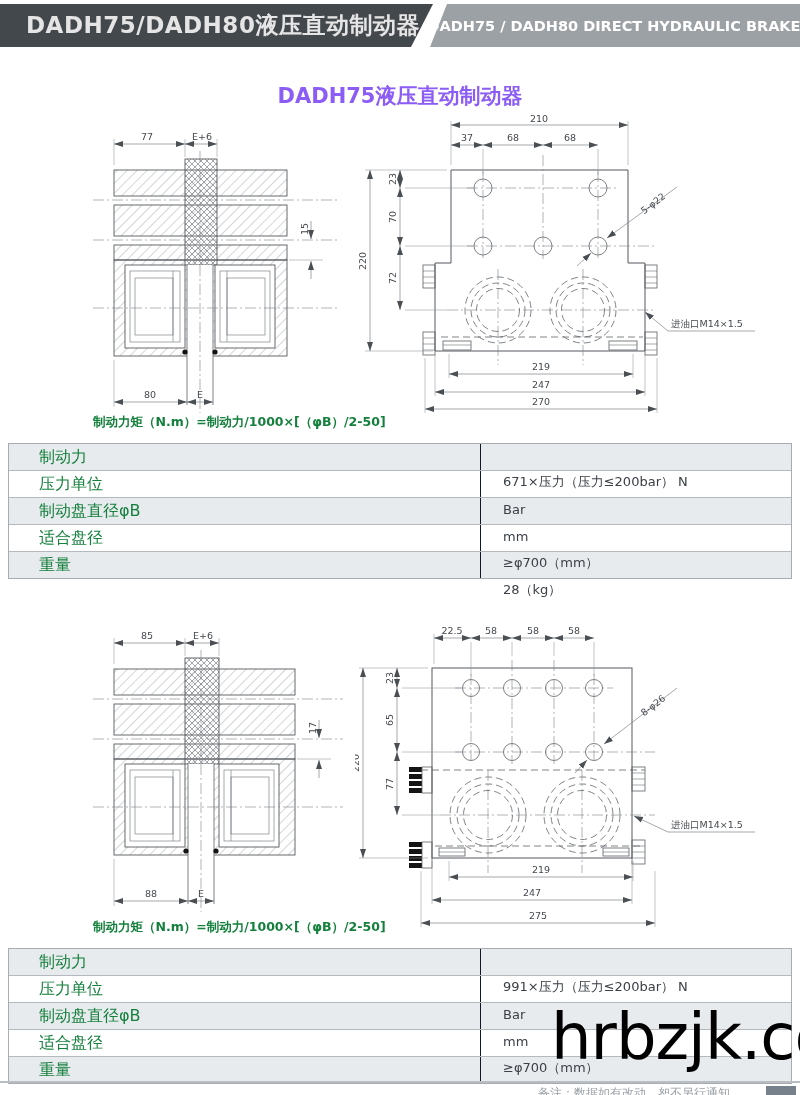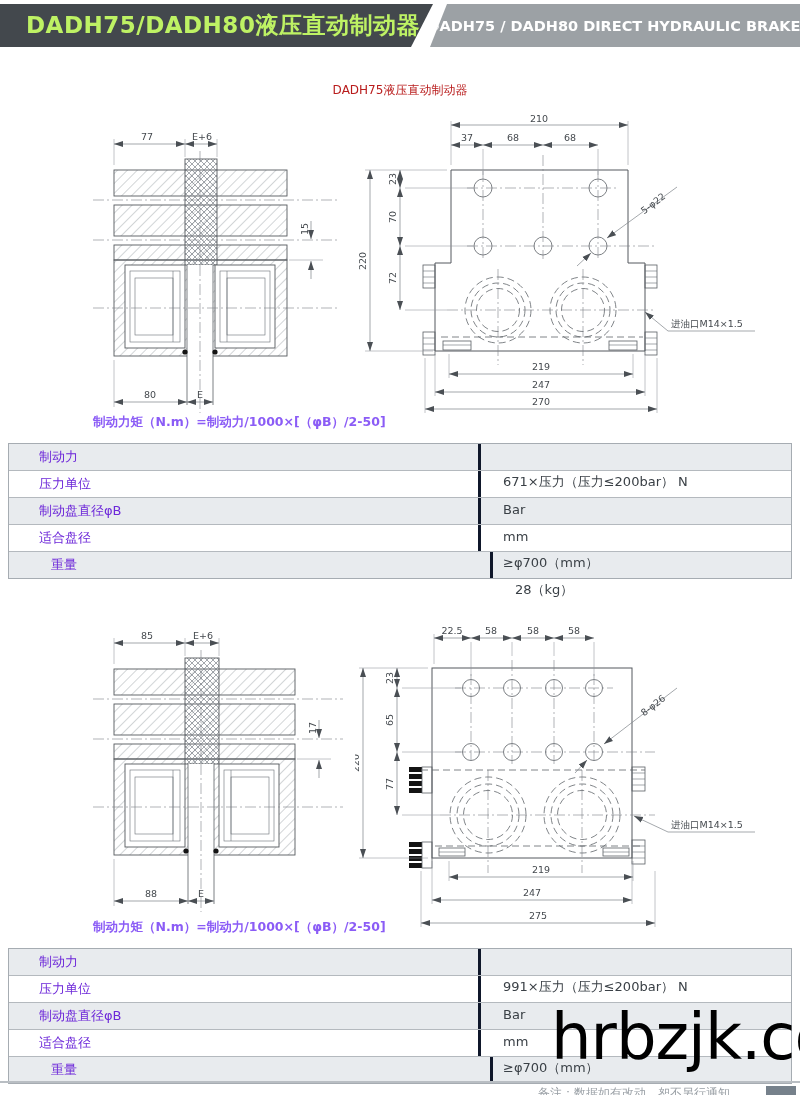--- a/index.html
+++ b/index.html
@@ -2,40 +2,40 @@
 <html><head>
 <meta charset="utf-8">
 <style>
   html,body{margin:0;padding:0;background:#fff;}
   .page{position:relative;width:800px;height:1095px;background:#ffffff;overflow:hidden;
         font-family:"DejaVu Sans","Liberation Sans",sans-serif;}
   
   .hdr-left{position:absolute;left:0;top:4px;width:436px;height:43px;background:#43484d;
     clip-path:polygon(0 0,433px 0,411px 43px,0 43px);
     display:flex;align-items:center;padding-left:26px;box-sizing:border-box;}
-  .hdr-left span{color:#bef264;font-size:23px;font-weight:700;letter-spacing:.5px;white-space:nowrap;}
+  .hdr-left span{color:#e5e5e5;font-size:23px;font-weight:700;letter-spacing:.5px;white-space:nowrap;}
   .hdr-right{position:absolute;left:428px;top:4px;width:372px;height:43px;background:#9ca1a5;
     clip-path:polygon(19px 0,372px 0,372px 43px,2px 43px);
     display:flex;align-items:center;justify-content:center;}
   .hdr-right span{color:#fff;font-size:14.5px;font-weight:600;white-space:nowrap;}
   
   .sub{position:absolute;left:0;top:59px;width:800px;text-align:center;font-size:17px;color:#1b1b1b;}
-  .sec-title{position:absolute;left:0;width:800px;text-align:center;font-size:12px;font-weight:400;color:#b91c1c;}
+  .sec-title{position:absolute;left:0;width:800px;text-align:center;font-size:21px;font-weight:700;color:#8b5cf6;}
   .t75{top:82px;} .t80{top:589px;}
-  .formula{position:absolute;left:93px;font-size:12.5px;font-weight:600;color:#8b5cf6;}
+  .formula{position:absolute;left:93px;font-size:12.5px;font-weight:600;color:#15803d;}
   .f1{top:414px;} .f2{top:919px;}
   
   .spec{position:absolute;left:8px;width:784px;border:1px solid #a6acb2;box-sizing:border-box;}
   .tb1{top:443px;} .tb2{top:948px;}
   .spec .r{display:flex;height:26px;border-bottom:1px solid #b4b9be;}
-  .spec .r:last-child{border-bottom:none;padding-left:12px;}
+  .spec .r:last-child{border-bottom:none;}
   .spec .r:nth-child(odd){background:#e8ebee;}
   .spec .r:nth-child(even){background:#ffffff;}
-  .spec .c1{width:472px;border-right:3px solid #0f172a;box-sizing:border-box;
-            display:flex;align-items:center;padding-left:30px;font-size:13px;color:#6d28d9;}
+  .spec .c1{width:472px;border-right:1px solid #0f172a;box-sizing:border-box;
+            display:flex;align-items:center;padding-left:30px;font-size:16px;color:#15803d;}
   .spec .c2{flex:1;display:flex;align-items:center;padding-left:22px;font-size:13px;color:#3a4046;margin-top:38px;}
   
   .drw{position:absolute;}
   .hr{stroke:#55595e;stroke-width:.9;fill:url(#h1);}
   .hx{stroke:#55595e;stroke-width:.9;fill:url(#h2);}
   .ol{fill:none;stroke:#55595e;stroke-width:1;}
   .ol2{fill:none;stroke:#5a5f64;stroke-width:.8;}
   .thin{fill:none;stroke:#6a6f75;stroke-width:.6;}
   .wht{fill:#fff;stroke:#55595e;stroke-width:.9;}
   .cl{fill:none;stroke:#7c8288;stroke-width:.6;stroke-dasharray:11 3 2 3;}

